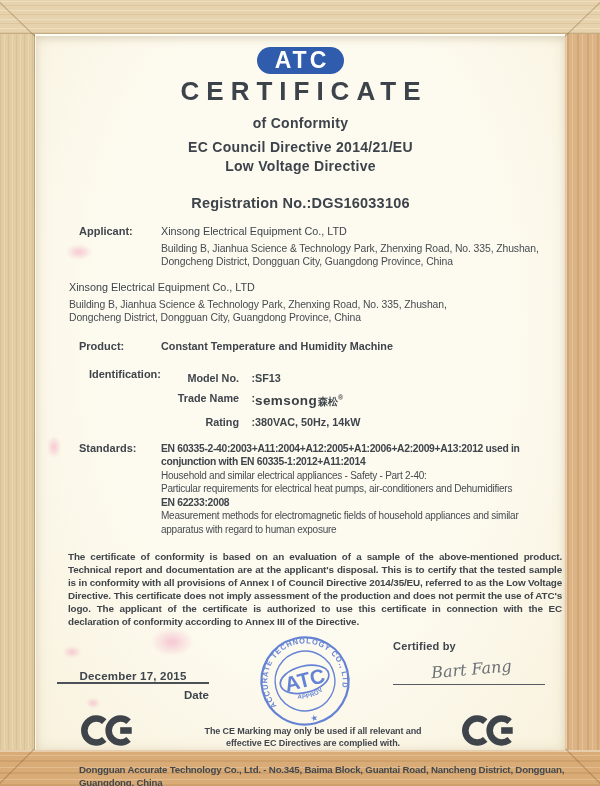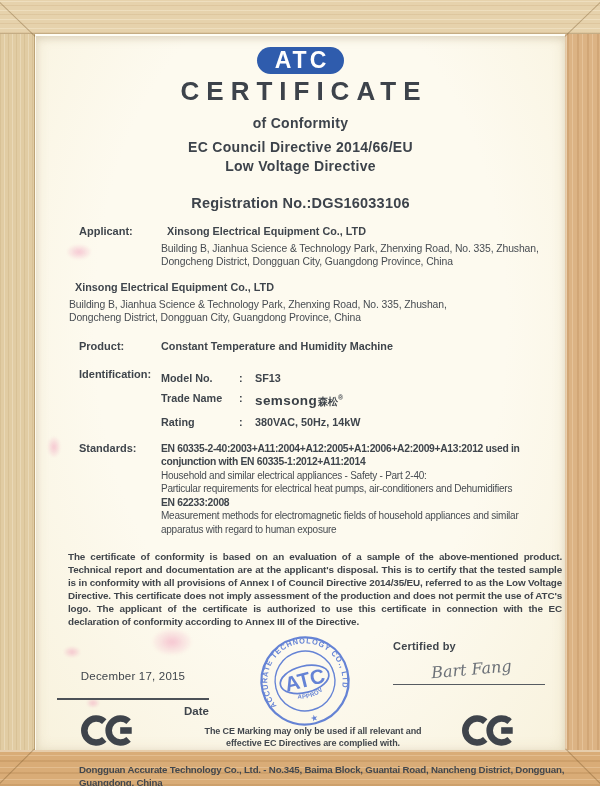--- a/index.html
+++ b/index.html
@@ -48,43 +48,43 @@
     color:#3d434b; margin-top:2px; }
   .sub { font-weight:bold; font-size:14px; color:#3d434b; letter-spacing:.3px; }
   .sub1 { margin-top:8px; } .sub2 { margin-top:8px; } .sub3 { margin-top:3px; }
   .reg { font-weight:bold; font-size:14.5px; color:#3d434b; margin-top:21px; letter-spacing:.2px; }
 
   
   .content { margin:14px 8px 0 33px; }
   .detail-row { display:flex; }
   .detail-label { flex:none; width:92px; padding-left:10px; font-weight:bold; font-size:11px; }
   .detail-value { flex:1; font-size:10.4px; color:#474c52; }
-  .company { font-weight:bold; font-size:10.8px; color:#3f454c; margin-bottom:5px;margin-left:6px; }
+  .company { font-weight:normal; font-size:10.8px; color:#3f454c; margin-bottom:5px; }
   .addr { line-height:13px; letter-spacing:-.1px; }
   .row-applicant { margin-bottom:13px; } .row-manufacturer { margin-bottom:16px; }
   .row-product { margin-bottom:16px; } .row-product .detail-value { font-weight:bold; font-size:10.8px; color:#3f454c; }
   .ident-row { display:flex; line-height:20px; font-weight:bold; color:#3f454c; }
   .ident-name { width:78px; font-size:10.8px; }
   .ident-sep { width:16px; font-size:10.8px; }
   .ident-val { font-size:10.8px; }
   .brand-latin { font-size:13.5px; letter-spacing:.4px; color:#3a4046; }
   .brand-cjk { font-size:10px; margin-left:1px; }
   .brand-reg { font-size:7px; vertical-align:super; }
-  .row-ident { margin-bottom:10px; }
+  .row-ident { margin-bottom:10px;text-align:right; }
   .std { font-size:10px; line-height:13.5px; letter-spacing:-.25px; white-space:nowrap; }
   .std.b { font-weight:bold; font-size:10.3px; color:#3f454c; letter-spacing:-.3px; }
 
   
   .declaration { margin:14px 3px 0 32px; font-weight:bold; font-size:9.9px; line-height:13px;
     text-align:justify; letter-spacing:-.15px; color:#40454b; }
 
   
   .signoff { position:relative; height:78px; margin:6px 8px 0 33px; }
   .date-block { position:absolute; left:-12px; top:36px; width:152px; text-align:center; }
-  .date-value { font-size:11.5px; font-weight:normal; padding-bottom:16px;
+  .date-value { font-size:11.5px; font-weight:bold; padding-bottom:0;
     border-bottom:2px solid #4c5157; letter-spacing:.2px; }
   .date-label { font-size:11.5px; font-weight:bold; margin-top:5px;text-align:right; }
   .seal { position:absolute; left:189px; top:0; width:94px; height:94px;
     transform:rotate(-14deg); opacity:.85; z-index:3; }
   .certified-block { position:absolute; right:12px; top:6px; width:152px; }
   .certified-label { font-size:11px; font-weight:bold; letter-spacing:.2px; }
   .sig-wrap { height:32px; }
   .sig-line { border-bottom:1.5px solid #565b61; }
 
   
@@ -116,21 +116,21 @@
     <div class="smudge" style="left:30px; top:208px; width:26px; height:16px;"></div>
     <div class="smudge" style="left:11px; top:400px; width:14px; height:22px;"></div>
     <div class="smudge" style="left:115px; top:592px; width:42px; height:28px;"></div>
     <div class="smudge" style="left:27px; top:610px; width:18px; height:12px;"></div>
     <div class="smudge" style="left:50px; top:662px; width:14px; height:10px;"></div>
 
     <div class="header">
       <div class="atc-logo">ATC</div>
       <div class="cert-title">CERTIFICATE</div>
       <div class="sub sub1">of Conformity</div>
-      <div class="sub sub2">EC Council Directive 2014/66/EU</div>
+      <div class="sub sub2">EC Council Directive 2014/21/EU</div>
       <div class="sub sub3">Low Voltage Directive</div>
       <div class="reg">Registration No.:DGS16033106</div>
     </div>
 
     <div class="content">
 
       <div class="detail-row row-applicant">
         <div class="detail-label">Applicant:</div>
         <div class="detail-value">
           <div class="company">Xinsong Electrical Equipment Co., LTD</div>

